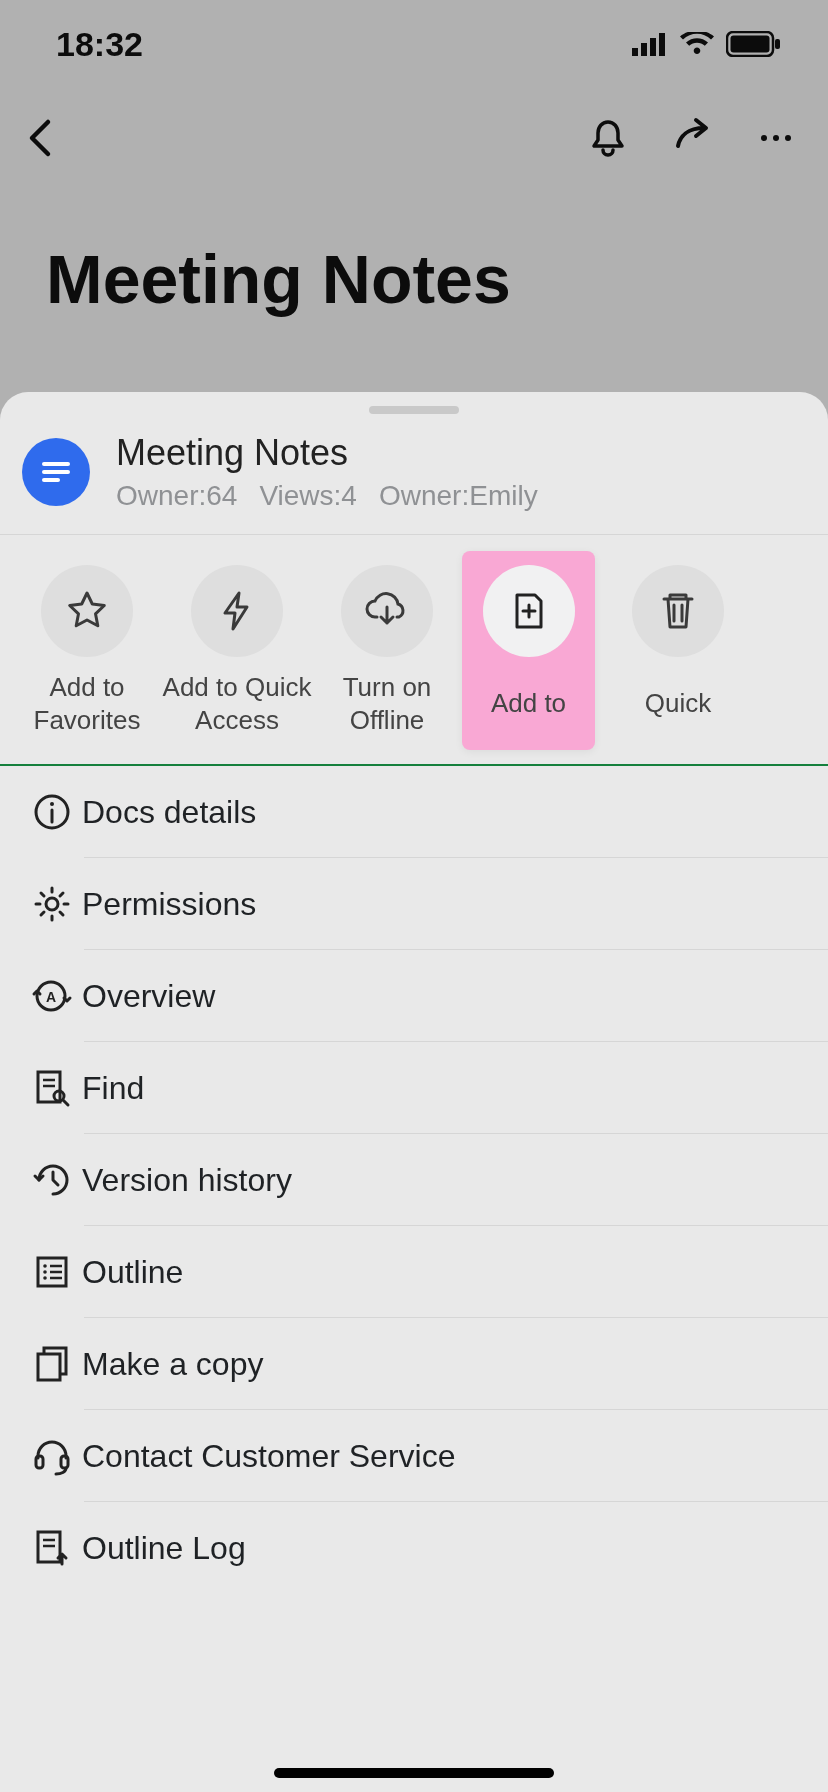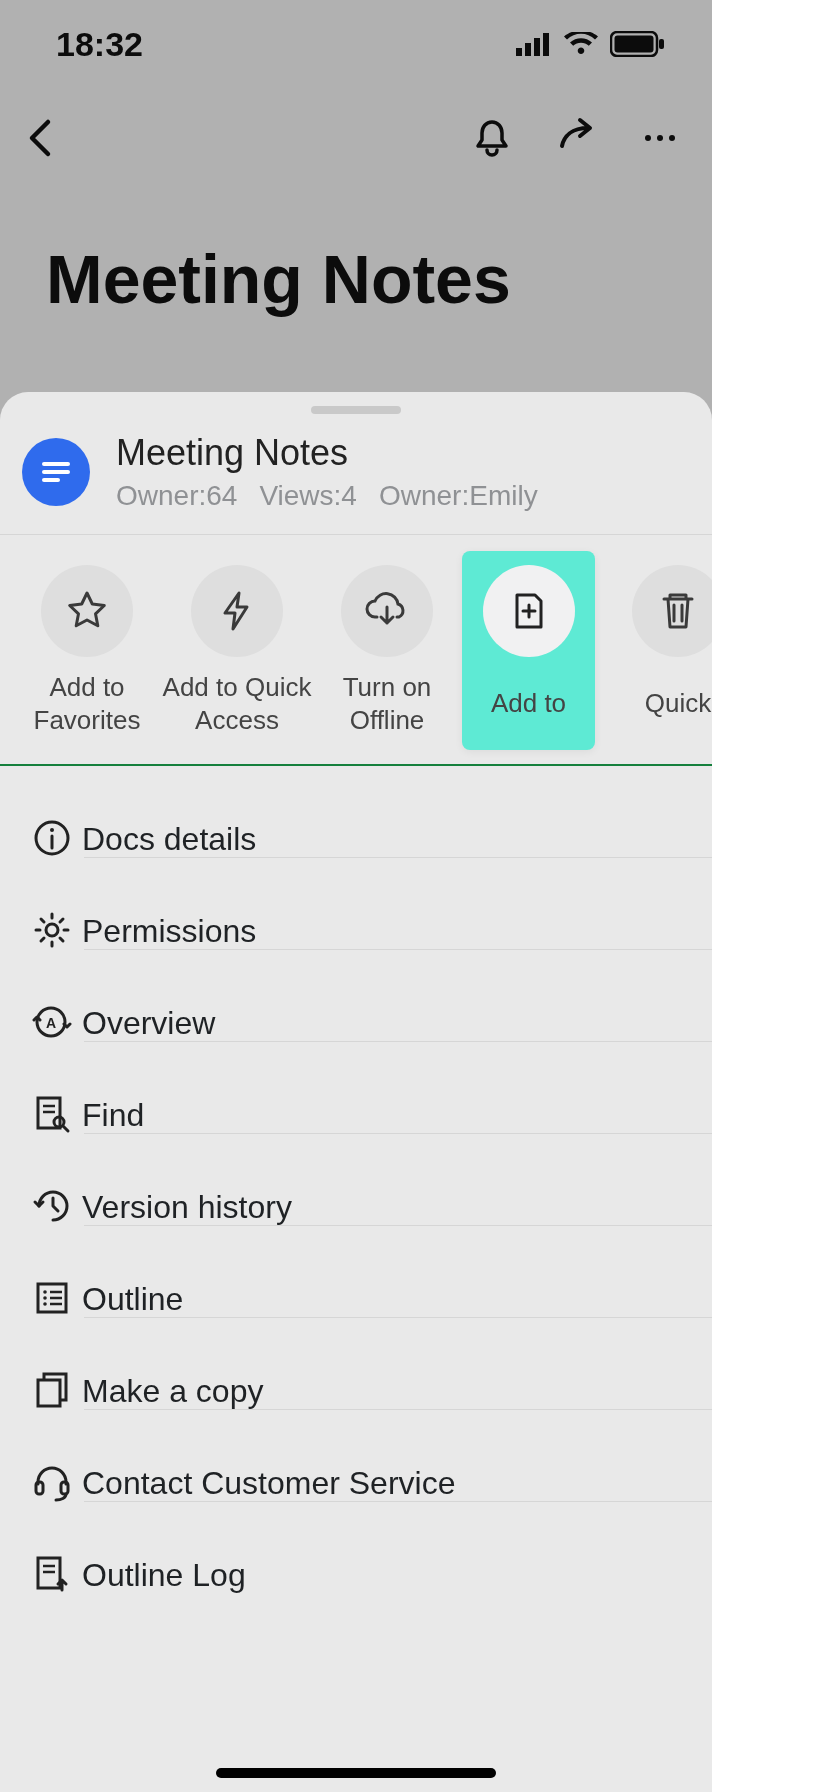--- a/index.html
+++ b/index.html
@@ -1,17 +1,17 @@
 <!DOCTYPE html>
 <html><head>
 <meta charset="utf-8">
 <style>
   * { box-sizing: border-box; margin: 0; padding: 0; }
   html, body { width: 828px; height: 1792px; font-family: -apple-system, Helvetica, Arial, sans-serif; background:#fff; overflow:hidden; }
-  .screen { position:relative; width:712px; height:1792px; background:#fff; }
+  .screen { position:relative; width:828px; height:1792px; background:#fff; }
   
   .bg { position:absolute; inset:0; background:#f6f6f6; }
   .status-bar { position:absolute; top:0; left:0; right:0; height:88px; display:flex; align-items:center; justify-content:space-between; padding:0 46px 0 56px; font-size:34px; font-weight:700; color:#111; }
   .status-right { display:flex; align-items:center; gap:12px; }
   .nav-bar { position:absolute; top:88px; left:0; right:0; height:100px; display:flex; align-items:center; justify-content:space-between; padding:0 30px 0 20px; }
   .nav-right { display:flex; align-items:center; gap:40px; }
   .doc-area { position:absolute; top:190px; left:0; right:0; padding:30px 46px 0 46px; }
   .doc-title { font-size:68px; font-weight:800; color:#111; margin-top:20px; }
   .doc-section { font-size:44px; font-weight:800; color:#111; margin-top:80px; }
   
@@ -23,25 +23,25 @@
   .doc-icon { width:68px; height:68px; border-radius:50%; background:#2f6bed; display:flex; align-items:center; justify-content:center; }
   .sheet-title { font-size:36px; font-weight:500; color:#222; }
   .sheet-meta { font-size:28px; color:#8f9194; margin-top:6px; display:flex; gap:22px; }
   .header-divider { height:1px; background:#d6d6d6; margin-bottom:0; }
   
   .actions { display:flex; gap:0; padding:30px 0 28px 0; overflow:hidden; border-bottom:2px solid #15803d; }
   .action { width:150px; flex:0 0 150px; display:flex; flex-direction:column; align-items:center; gap:14px; padding:0 0; }
   .action.first { margin-left:12px; }
   .action-circle { width:92px; height:92px; border-radius:50%; background:#dedede; display:flex; align-items:center; justify-content:center; }
   .action-label { font-size:26px; color:#444; text-align:center; line-height:1.25; min-height:64px; display:flex; align-items:center; justify-content:center; }
-  .action.highlight { background:#5eead4; border-radius:8px; padding-top:14px; padding-bottom:14px; margin-top:-14px; margin-bottom:-14px; width:133px; flex:0 0 133px; box-shadow:0 2px 8px rgba(0,0,0,0.06); }
+  .action.highlight { background:#f9a8d4; border-radius:8px; padding-top:14px; padding-bottom:14px; margin-top:-14px; margin-bottom:-14px; width:133px; flex:0 0 133px; box-shadow:0 2px 8px rgba(0,0,0,0.06); }
   .action.highlight .action-circle { background:#f1f1f2; }
   
   .menu { flex:1; overflow:hidden; }
-  .menu-item { display:flex; align-items:flex-end; height:92px; padding:0 16px 0 22px; position:relative; }
+  .menu-item { display:flex; align-items:center; height:92px; padding:0 16px 0 22px; position:relative; }
   .menu-icon { width:60px; display:flex; align-items:center; justify-content:center; }
   .menu-label { font-size:32px; color:#1f2225; font-weight:400; }
   .menu-sep { position:absolute; left:84px; right:0; bottom:0; height:1px; background:#d6d6d6; }
   
   .home-ind { position:absolute; left:50%; transform:translateX(-50%); bottom:14px; width:280px; height:10px; border-radius:8px; background:#000; }
   svg { display:block; }
 </style>
 </head>
 <body>
 <div class="screen">

